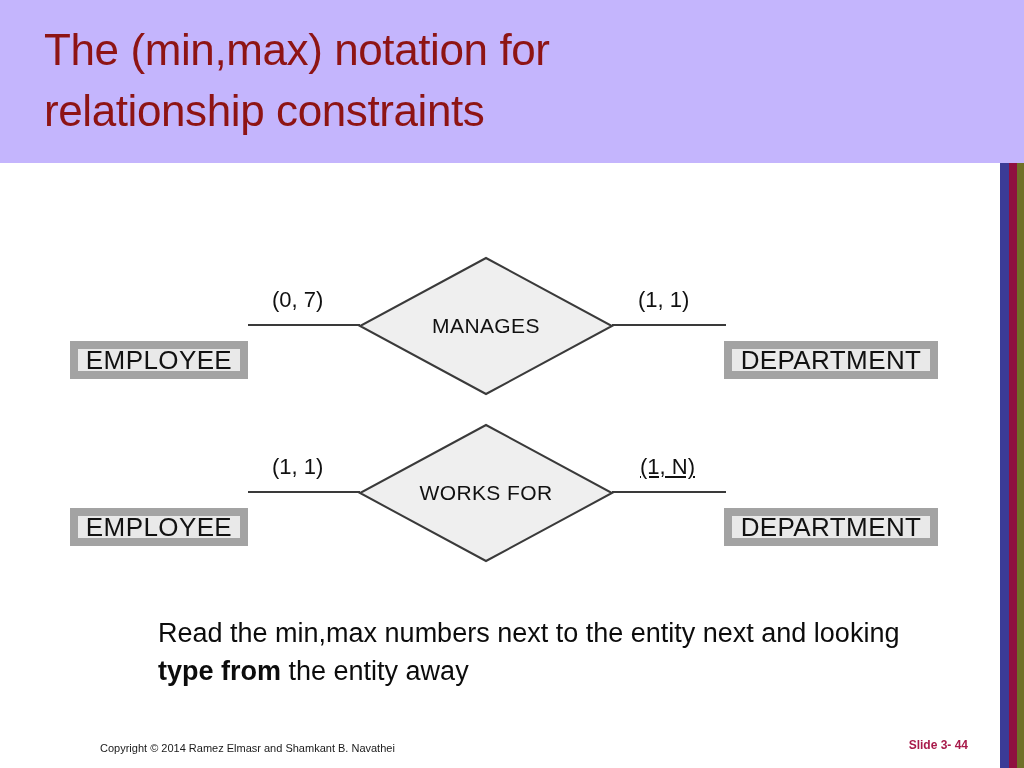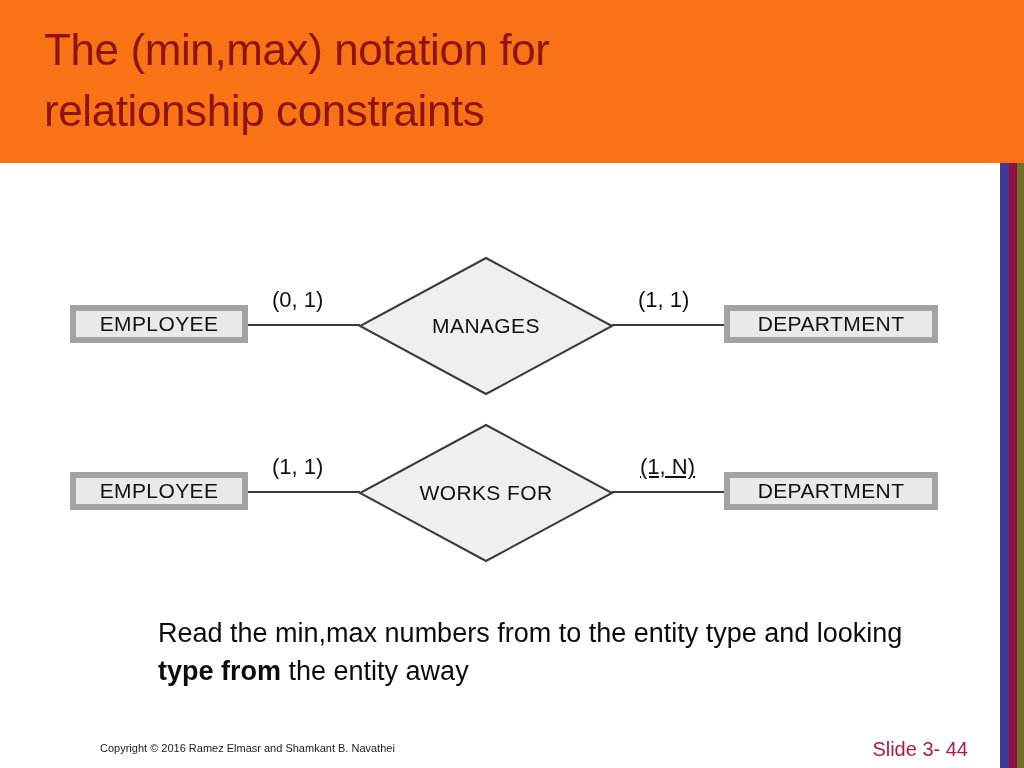--- a/index.html
+++ b/index.html
@@ -15,21 +15,21 @@
     font-family: "Liberation Sans", sans-serif;
   }
 
   
   #slide-header {
     position: absolute;
     left: 0;
     top: 0;
     width: 1024px;
     height: 163px;
-    background: #f97316;
+    background: #c4b5fd;
     box-sizing: border-box;
   }
   #slide-title {
     position: absolute;
     left: 44px;
     top: 20px;
     width: 900px;
     color: #8e1414;
     font-family: "Liberation Sans", sans-serif;
     font-size: 44px;
@@ -59,29 +59,30 @@
     left: 0;
     top: 163px;
     width: 1000px;
     height: 440px;
   }
 
   .entity-box {
     position: absolute;
     box-sizing: border-box;
     background: #e9e9e9;
-    border: 6px solid #a3a3a3;
+    border: 8px solid #a3a3a3;
     display: flex;
     align-items: center;
     justify-content: center;
     font-family: "Liberation Sans", sans-serif;
-    font-size: 21px;
+    font-size: 26px;
     font-weight: 400;
     color: #111111;
     letter-spacing: 0.4px;
+    margin-top: 36px;
   }
 
   .rel-diamond {
     position: absolute;
     overflow: visible;
   }
   .rel-diamond .shape {
     fill: #efefef;
     stroke: #3a3a3a;
     stroke-width: 2;
@@ -132,22 +133,22 @@
     font-family: "Liberation Sans", sans-serif;
     font-size: 11px;
     color: #1a1a1a;
     white-space: nowrap;
   }
   #slide-number {
     position: absolute;
     right: 56px;
     top: 738px;
     font-family: "Liberation Sans", sans-serif;
-    font-size: 20px;
-    font-weight: 400;
+    font-size: 12px;
+    font-weight: 700;
     color: #a81a4a;
     white-space: nowrap;
   }
 </style>
 </head>
 <body>
 
 <div id="slide-header">
   <div id="slide-title">The (min,max) notation for
 relationship constraints</div>
@@ -158,21 +159,21 @@
   <div class="stripe stripe-maroon"></div>
   <div class="stripe stripe-olive"></div>
 </div>
 
 <div id="er-diagram">
 
   <div class="entity-box" style="left:70px; top:142px; width:178px; height:38px;">EMPLOYEE</div>
 
   <div class="connector" style="left:248px; top:161px; width:112px;"></div>
 
-  <div class="card-label" style="left:272px; top:124px;">(0, 1)</div>
+  <div class="card-label" style="left:272px; top:124px;">(0, 7)</div>
 
   <svg class="rel-diamond" style="left:358px; top:93px;" width="256" height="140" viewBox="0 0 256 140">
     <polygon class="shape" points="128,2 254,70 128,138 2,70"></polygon>
     <text class="rel-label" x="128" y="71">MANAGES</text>
   </svg>
 
   <div class="connector" style="left:612px; top:161px; width:114px;"></div>
 
   <div class="card-label" style="left:638px; top:124px;">(1, 1)</div>
 
@@ -190,16 +191,16 @@
   </svg>
 
   <div class="connector" style="left:612px; top:328px; width:114px;"></div>
 
   <div class="card-label" style="left:640px; top:291px;text-decoration:underline;">(1, N)</div>
 
   <div class="entity-box" style="left:724px; top:309px; width:214px; height:38px;">DEPARTMENT</div>
 
 </div>
 
-<div id="caption"><span>Read the min,max numbers from to the entity type and looking </span><span class="bold">type from</span><span> the entity away</span></div>
-
-<div id="copyright-note">Copyright © 2016 Ramez Elmasr and Shamkant B. Navathei</div>
+<div id="caption"><span>Read the min,max numbers next to the entity next and looking </span><span class="bold">type from</span><span> the entity away</span></div>
+
+<div id="copyright-note">Copyright © 2014 Ramez Elmasr and Shamkant B. Navathei</div>
 <div id="slide-number">Slide 3- 44</div>
 
 </body></html>

